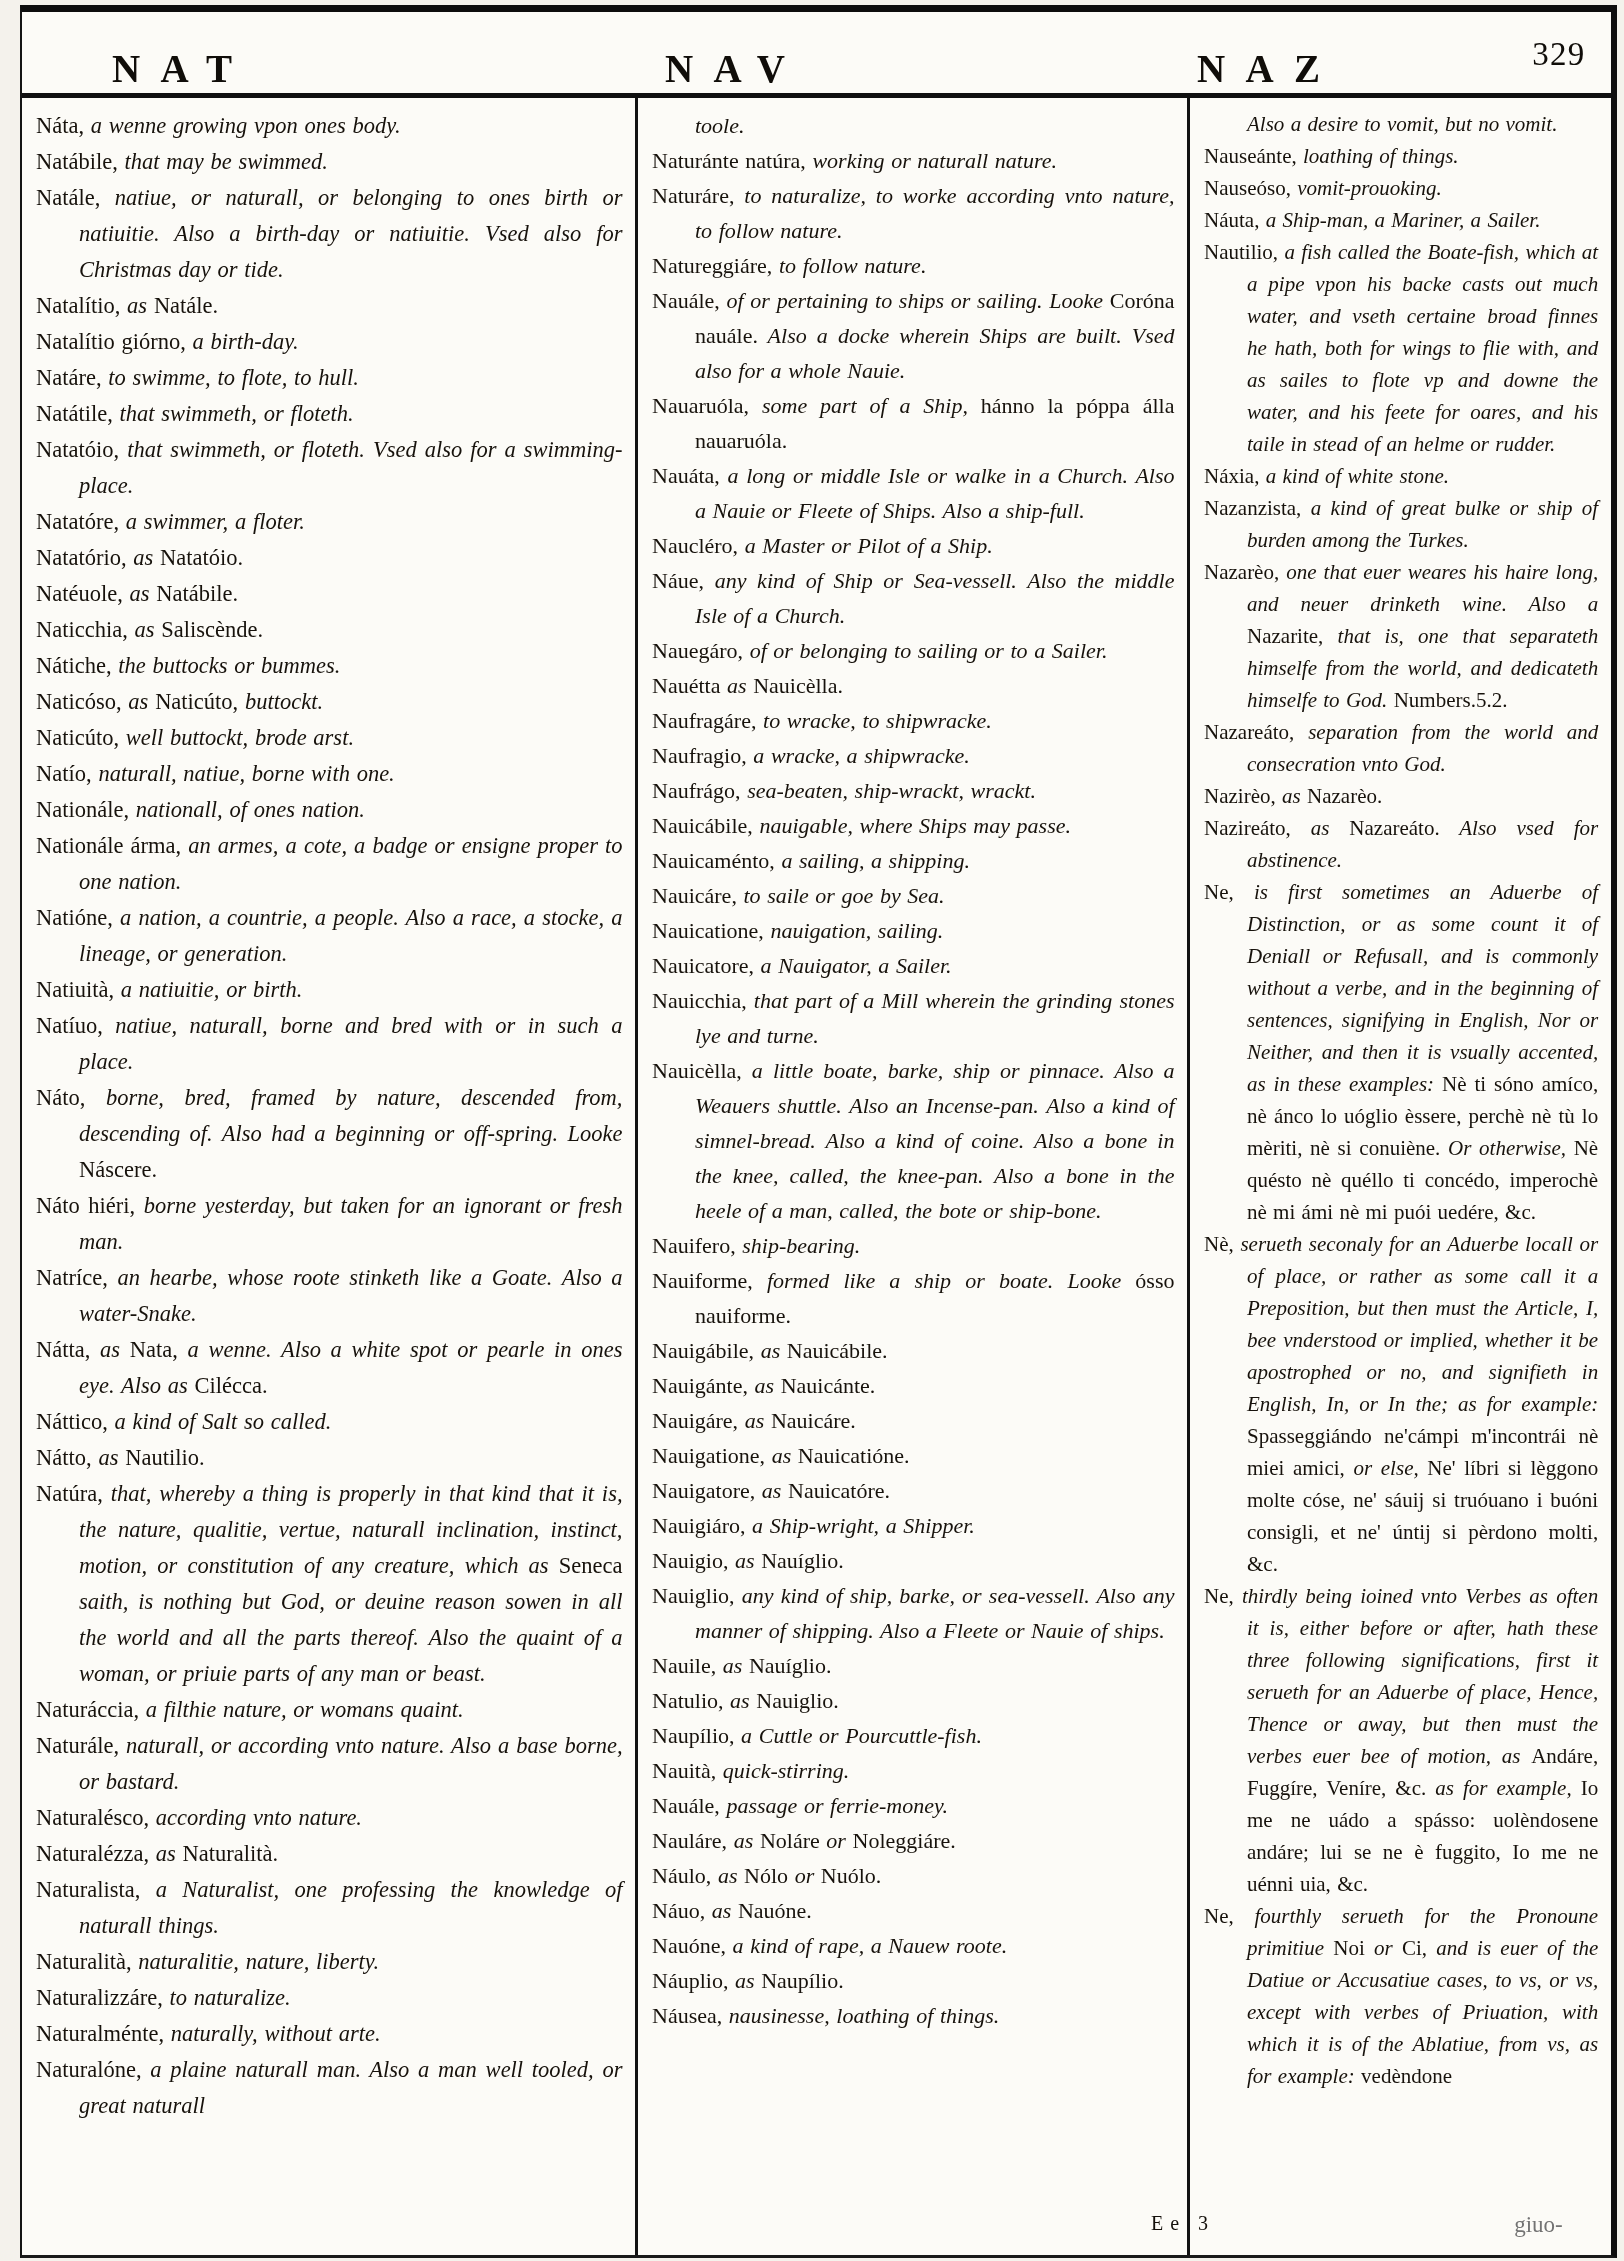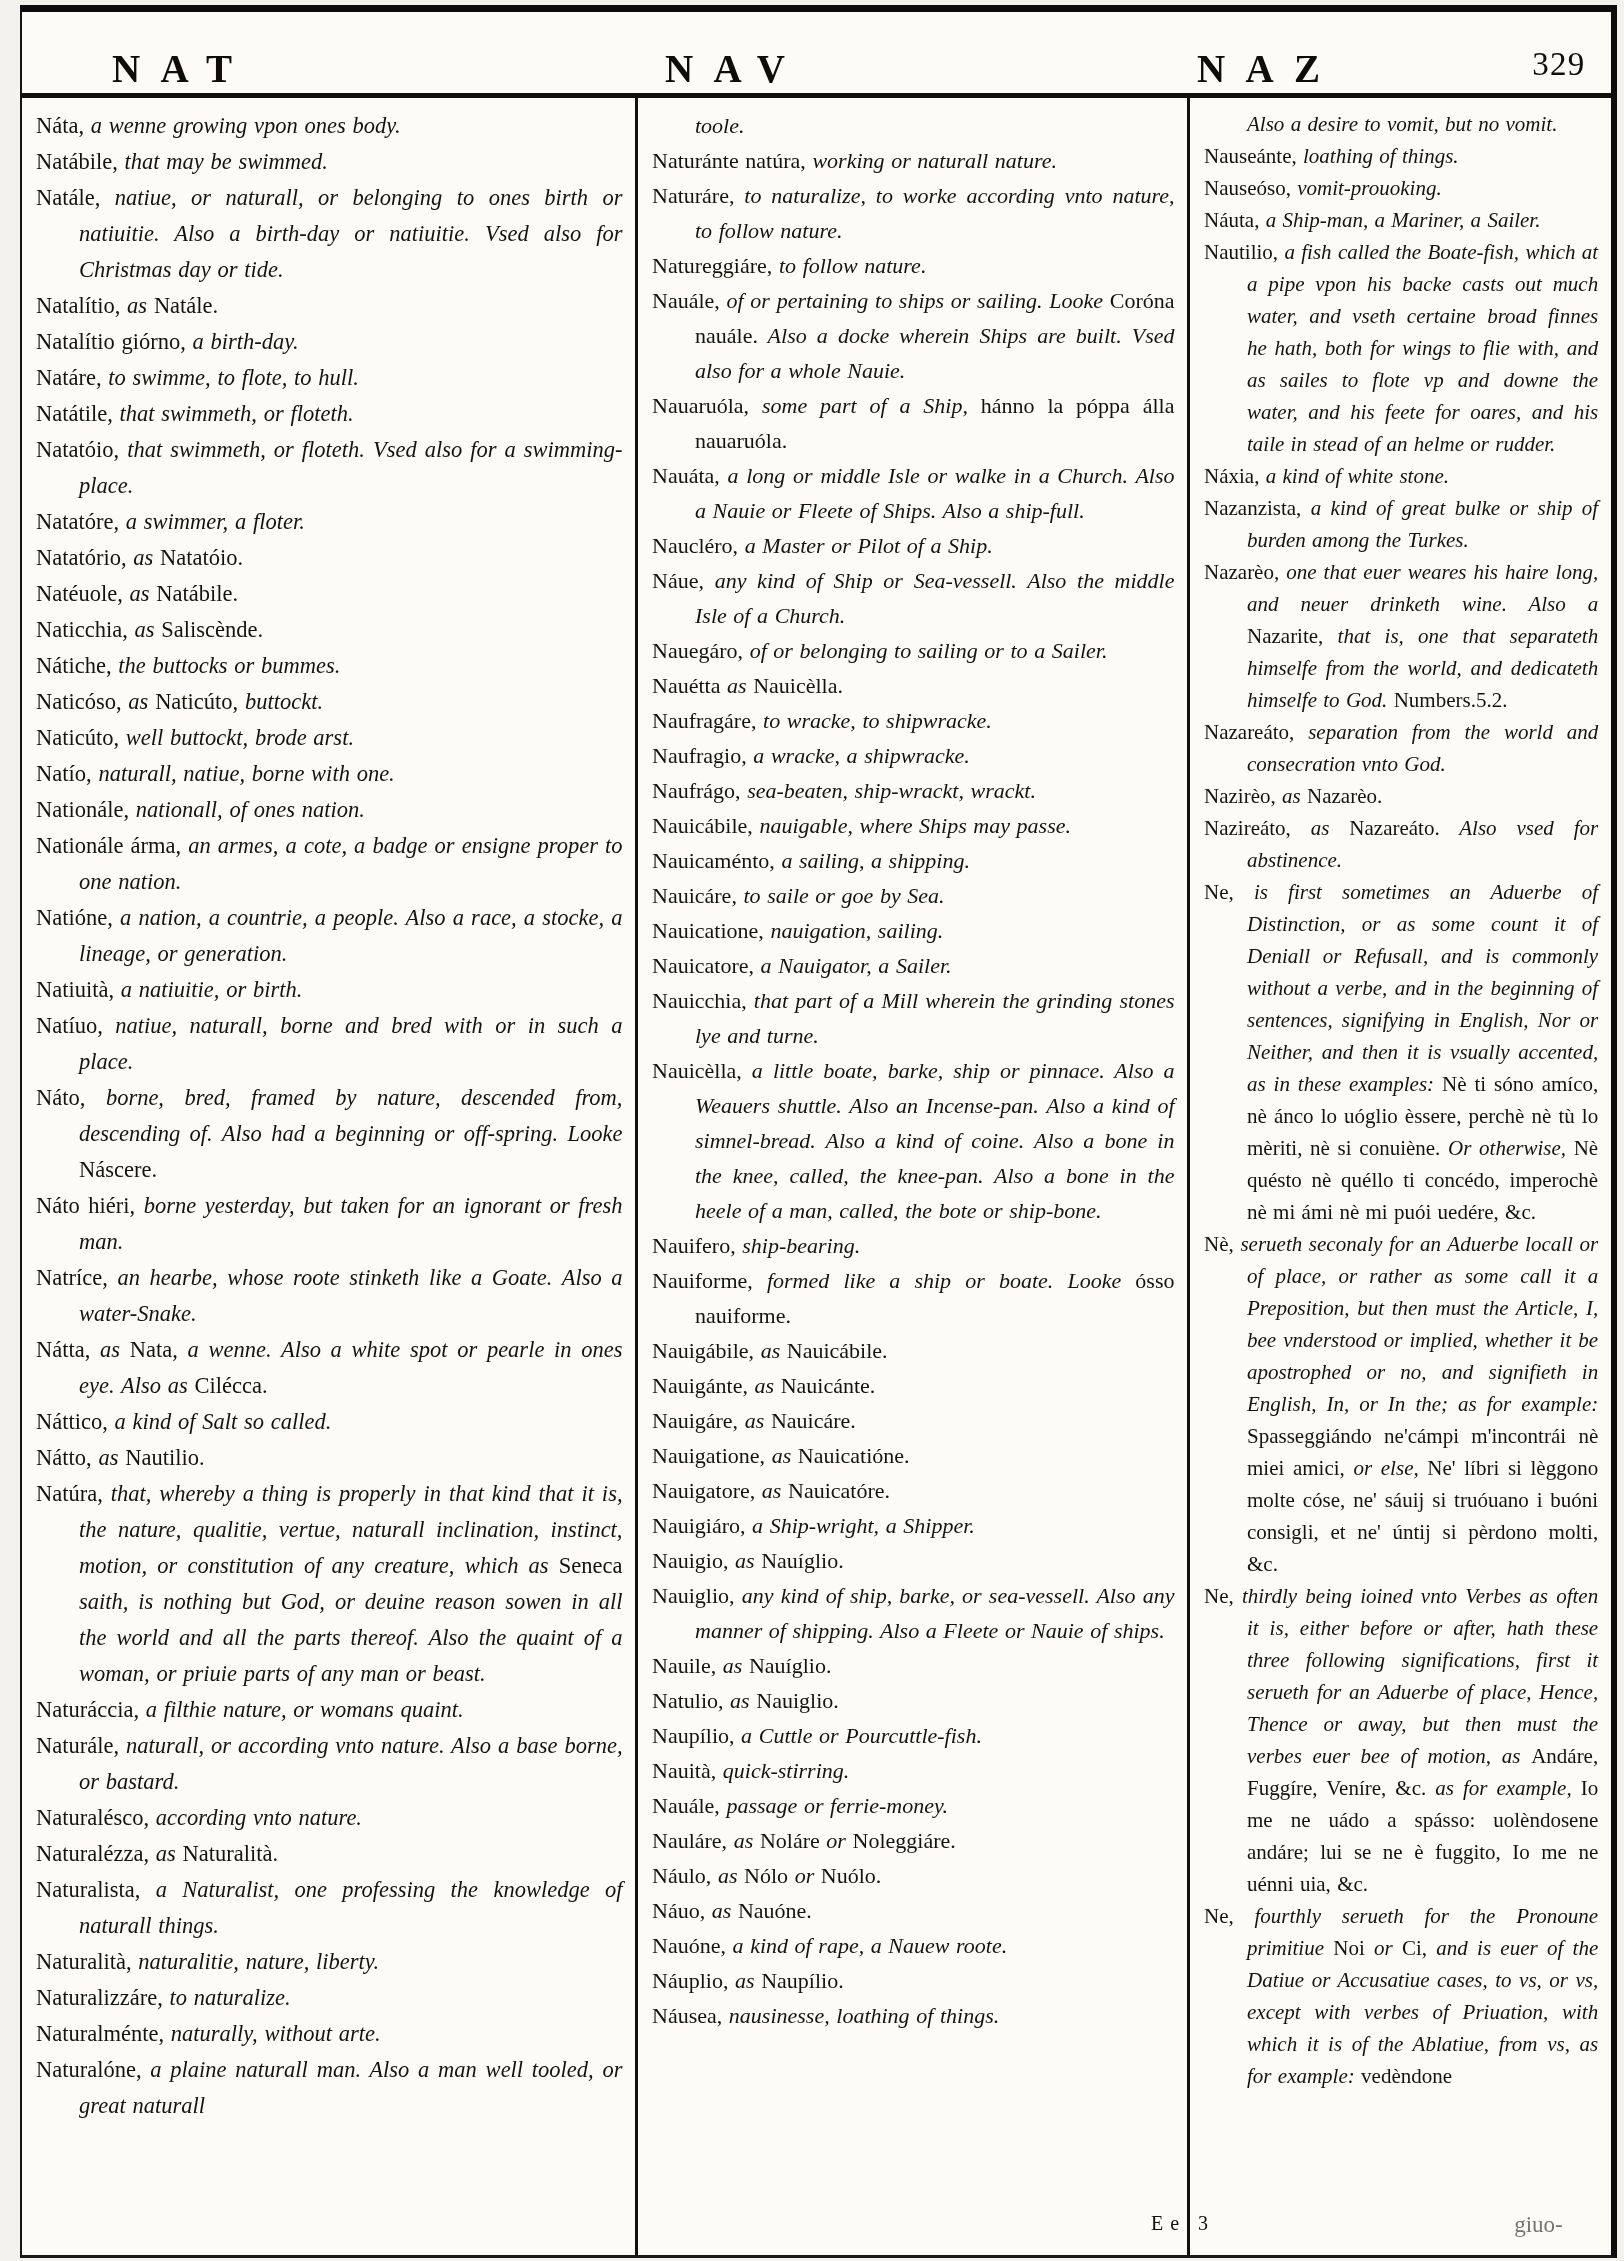--- a/index.html
+++ b/index.html
@@ -24,21 +24,21 @@
   .running-head .sec{
     position:absolute;top:15px;
     font-size:39px;font-weight:700;letter-spacing:0.52em;
     color:#100d09;
     margin-top:19px;
   }
   .h-nat{left:90px;}
   .h-nav{left:643px;}
   .h-naz{left:1175px;}
   .h-num{
-    position:absolute;top:34px;right:25px;
+    position:absolute;top:24px;right:25px;
     font-size:33px;font-weight:400;letter-spacing:0.04em;color:#100d09;
   }
   .cols{
     position:absolute;top:86px;left:0;right:0;bottom:0;
     display:flex;
   }
   .col{overflow:hidden;box-sizing:border-box;padding:10px 12.5px 58px 14px;}
   .col-1{width:616px;border-right:3.3px solid #121212;font-size:22.5px;line-height:36px;}
   .col-2{width:552px;border-right:3.3px solid #121212;font-size:22px;line-height:35px;}
   .col-3{flex:1;font-size:21px;line-height:32px;}

